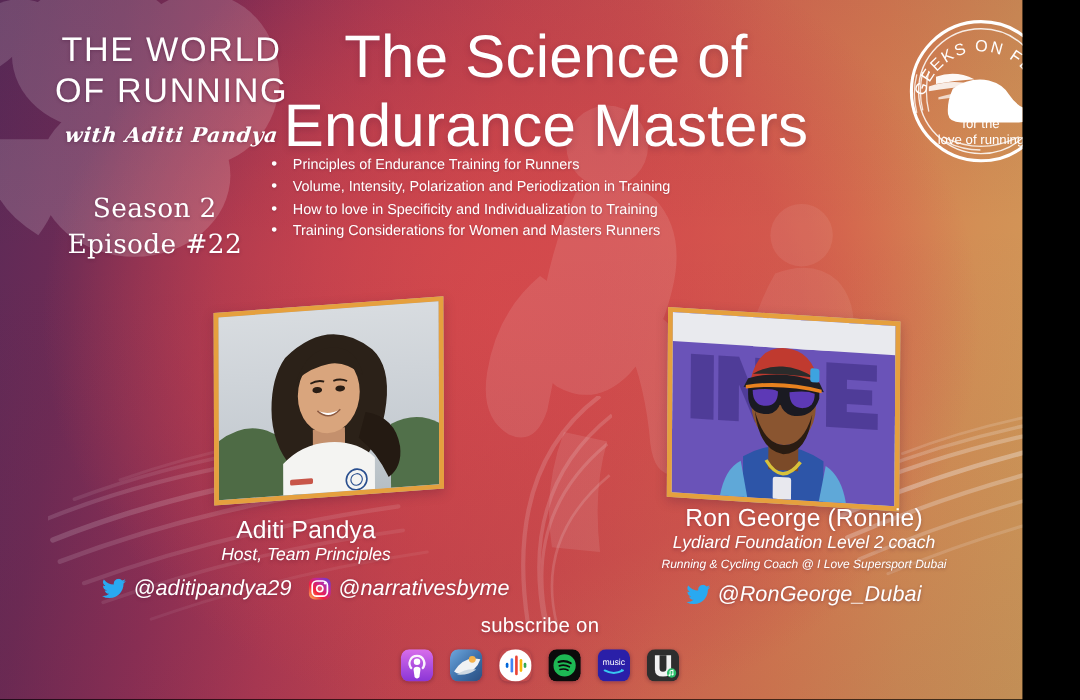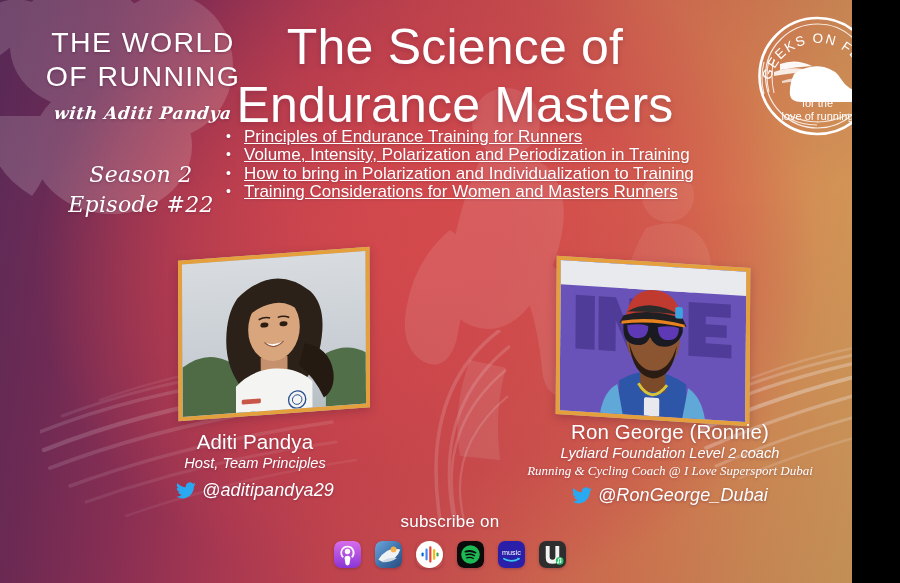--- a/index.html
+++ b/index.html
@@ -46,40 +46,39 @@
     color:#fff; font-size:28.5px; letter-spacing:1.4px; line-height:1.18;
     text-shadow:0 1px 3px rgba(60,15,50,.35);
   }
   .showlogo .script{
     margin-top:10px; color:#fff; font-size:17px;
     font-family:"DejaVu Serif", serif; font-style:italic; font-weight:700;
     letter-spacing:.6px; transform:skewX(-6deg);
     text-shadow:0 1px 3px rgba(60,15,50,.35);
   }
 
-  .seasonbox{ position:absolute; left:30px; top:160px; width:222px; text-align:center; z-index:6;font-style:italic; }
+  .seasonbox{ position:absolute; left:18px; top:160px; width:222px; text-align:center; z-index:6; }
   .seasonbox div{
     font-family:"DejaVu Serif", serif; color:#fff; font-size:22px;
     line-height:1.35; letter-spacing:.3px;
     text-shadow:0 1px 3px rgba(60,15,50,.32);
   }
 
   
   .title{
     position:absolute; left:190px; top:18px; width:530px; text-align:center; z-index:6;
     font-family:Liberation Sans, sans-serif; color:#fff; font-size:50px;
     line-height:1.16; letter-spacing:.2px;
     text-shadow:0 2px 5px rgba(90,25,55,.28);
   }
   .bullets{ position:absolute; left:222px; top:128px; width:500px; z-index:6; }
   .bullets li{
-    list-style:none; color:#fff; font-size:17px; line-height:18.3px;
+    list-style:none; color:#fff; font-size:12px; line-height:18.3px;
     white-space:nowrap; position:relative; padding-left:22px;
     text-shadow:0 1px 2px rgba(90,25,55,.3);
-    text-decoration:underline;
   }
   .bullets li::before{
     content:"\2022"; position:absolute; left:4px; top:-1px; font-size:14px;
   }
 
   
   .badge{ position:absolute; left:750px; top:10px; width:135px; height:132px; z-index:7; }
 
   
   .photo{ position:absolute; z-index:5; }
@@ -88,21 +87,21 @@
     box-shadow:0 3px 10px rgba(70,20,50,.28); background:#bcbcc0;
   }
   .photo-left{ left:178px; top:254px; width:192px; height:160px; transform:rotate(-4.2deg) skewX(-4deg); }
   .photo-right{ left:556px; top:262px; width:194px; height:158px; transform:rotate(3.6deg) skewX(3.2deg); }
   .ph-inner{ width:100%; height:100%; position:relative; }
 
   
   .person{ position:absolute; text-align:center; z-index:6; color:#fff; }
   .person .pname{ font-size:20.5px; line-height:25px; letter-spacing:.1px; text-shadow:0 1px 3px rgba(80,20,50,.35); }
   .person .prole{ font-size:14.6px; font-style:italic; line-height:19px; text-shadow:0 1px 3px rgba(80,20,50,.35); }
-  .person .prole2{ font-size:13px; font-style:italic; line-height:15px; text-shadow:0 1px 3px rgba(80,20,50,.35);font-family:Liberation Serif, serif; }
+  .person .prole2{ font-size:10px; font-style:italic; line-height:15px; text-shadow:0 1px 3px rgba(80,20,50,.35); }
   .handles{ display:flex; justify-content:center; align-items:center; gap:14px; margin-top:7px; }
   .handle{ display:flex; align-items:center; gap:6px; }
   .handle .htext{ font-size:18px; font-style:italic; color:#fff; letter-spacing:.1px; text-shadow:0 1px 3px rgba(80,20,50,.4); }
   .person-left{ left:55px; top:429px; width:400px; }
   .person-right{ left:455px; top:419px; width:430px; }
 
   
   .subscribe{ position:absolute; left:0; top:512px; width:900px; text-align:center; z-index:6; }
   .subscribe .sub-label{ color:#fff; font-size:17px; letter-spacing:.2px; text-shadow:0 1px 3px rgba(80,20,50,.35); }
   .plats{ display:flex; justify-content:center; align-items:center; gap:14px; margin-top:9px; }
@@ -185,21 +184,21 @@
   </div>
 
   <div class="title">
     <div>The Science of</div>
     <div>Endurance Masters</div>
   </div>
 
   <ul class="bullets">
     <li>Principles of Endurance Training for Runners</li>
     <li>Volume, Intensity, Polarization and Periodization in Training</li>
-    <li>How to bring in Polarization and Individualization to Training</li>
+    <li>How to love in Specificity and Individualization to Training</li>
     <li>Training Considerations for Women and Masters Runners</li>
   </ul>
 
   <svg class="badge" viewBox="0 0 135 132">
     <defs>
       <path id="arcpath" d="M 20 74 A 48 48 0 0 1 115 74" fill="none"></path>
     </defs>
     <circle cx="67.5" cy="66" r="58" fill="none" stroke="#ffffff" stroke-width="2.6"></circle>
     <circle cx="67.5" cy="66" r="52" fill="none" stroke="#ffffff" stroke-width="1.2" opacity=".85"></circle>
 
@@ -313,20 +312,38 @@
   <div class="person person-left">
     <div class="pname">Aditi Pandya</div>
     <div class="prole">Host, Team Principles</div>
     <div class="handles">
       <div class="handle">
         <svg width="20" height="17" viewBox="0 0 24 20">
           <path fill="#29A9F1" d="M24 2.4a9.6 9.6 0 0 1-2.8.8A4.9 4.9 0 0 0 23.3.6a9.8 9.8 0 0 1-3.1 1.2A4.9 4.9 0 0 0 11.8 6a13.9 13.9 0 0 1-10-5.1 4.9 4.9 0 0 0 1.5 6.5A4.8 4.8 0 0 1 1 6.8v.1a4.9 4.9 0 0 0 3.9 4.8 4.9 4.9 0 0 1-2.2.1 4.9 4.9 0 0 0 4.6 3.4A9.9 9.9 0 0 1 0 17.3a13.9 13.9 0 0 0 7.5 2.2c9.1 0 14-7.5 14-14v-.7A10 10 0 0 0 24 2.4z"></path>
         </svg>
         <span class="htext">@aditipandya29</span>
       </div>
+      <div class="handle">
+        <svg width="19" height="19" viewBox="0 0 24 24">
+          <defs>
+            <linearGradient id="igA" x1="0" y1="1" x2="1" y2="0">
+              <stop offset="0%" stop-color="#FEC053"></stop>
+                <stop offset="35%" stop-color="#F2203E"></stop>
+              <stop offset="70%" stop-color="#B729A8"></stop>
+                <stop offset="100%" stop-color="#5342D6"></stop>
+            </linearGradient>
+          </defs>
+          <rect x="0.5" y="0.5" width="23" height="23" rx="6.5" fill="url(#igA)"></rect>
+          <rect x="4" y="4" width="16" height="16" rx="4.8" fill="none" stroke="#fff" stroke-width="1.8"></rect>
+          <circle cx="12" cy="12" r="4.1" fill="#fff"></circle>
+          <circle cx="12" cy="12" r="2.4" fill="#E8476A"></circle>
+          <circle cx="17.6" cy="6.4" r="1.3" fill="#fff"></circle>
+        </svg>
+        <span class="htext">@narrativesbyme</span>
+      </div>
     </div>
   </div>
 
   <div class="person person-right">
     <div class="pname">Ron George (Ronnie)</div>
     <div class="prole">Lydiard Foundation Level 2 coach</div>
     <div class="prole2">Running &amp; Cycling Coach @ I Love Supersport Dubai</div>
     <div class="handles">
       <div class="handle">
         <svg width="20" height="17" viewBox="0 0 24 20">

